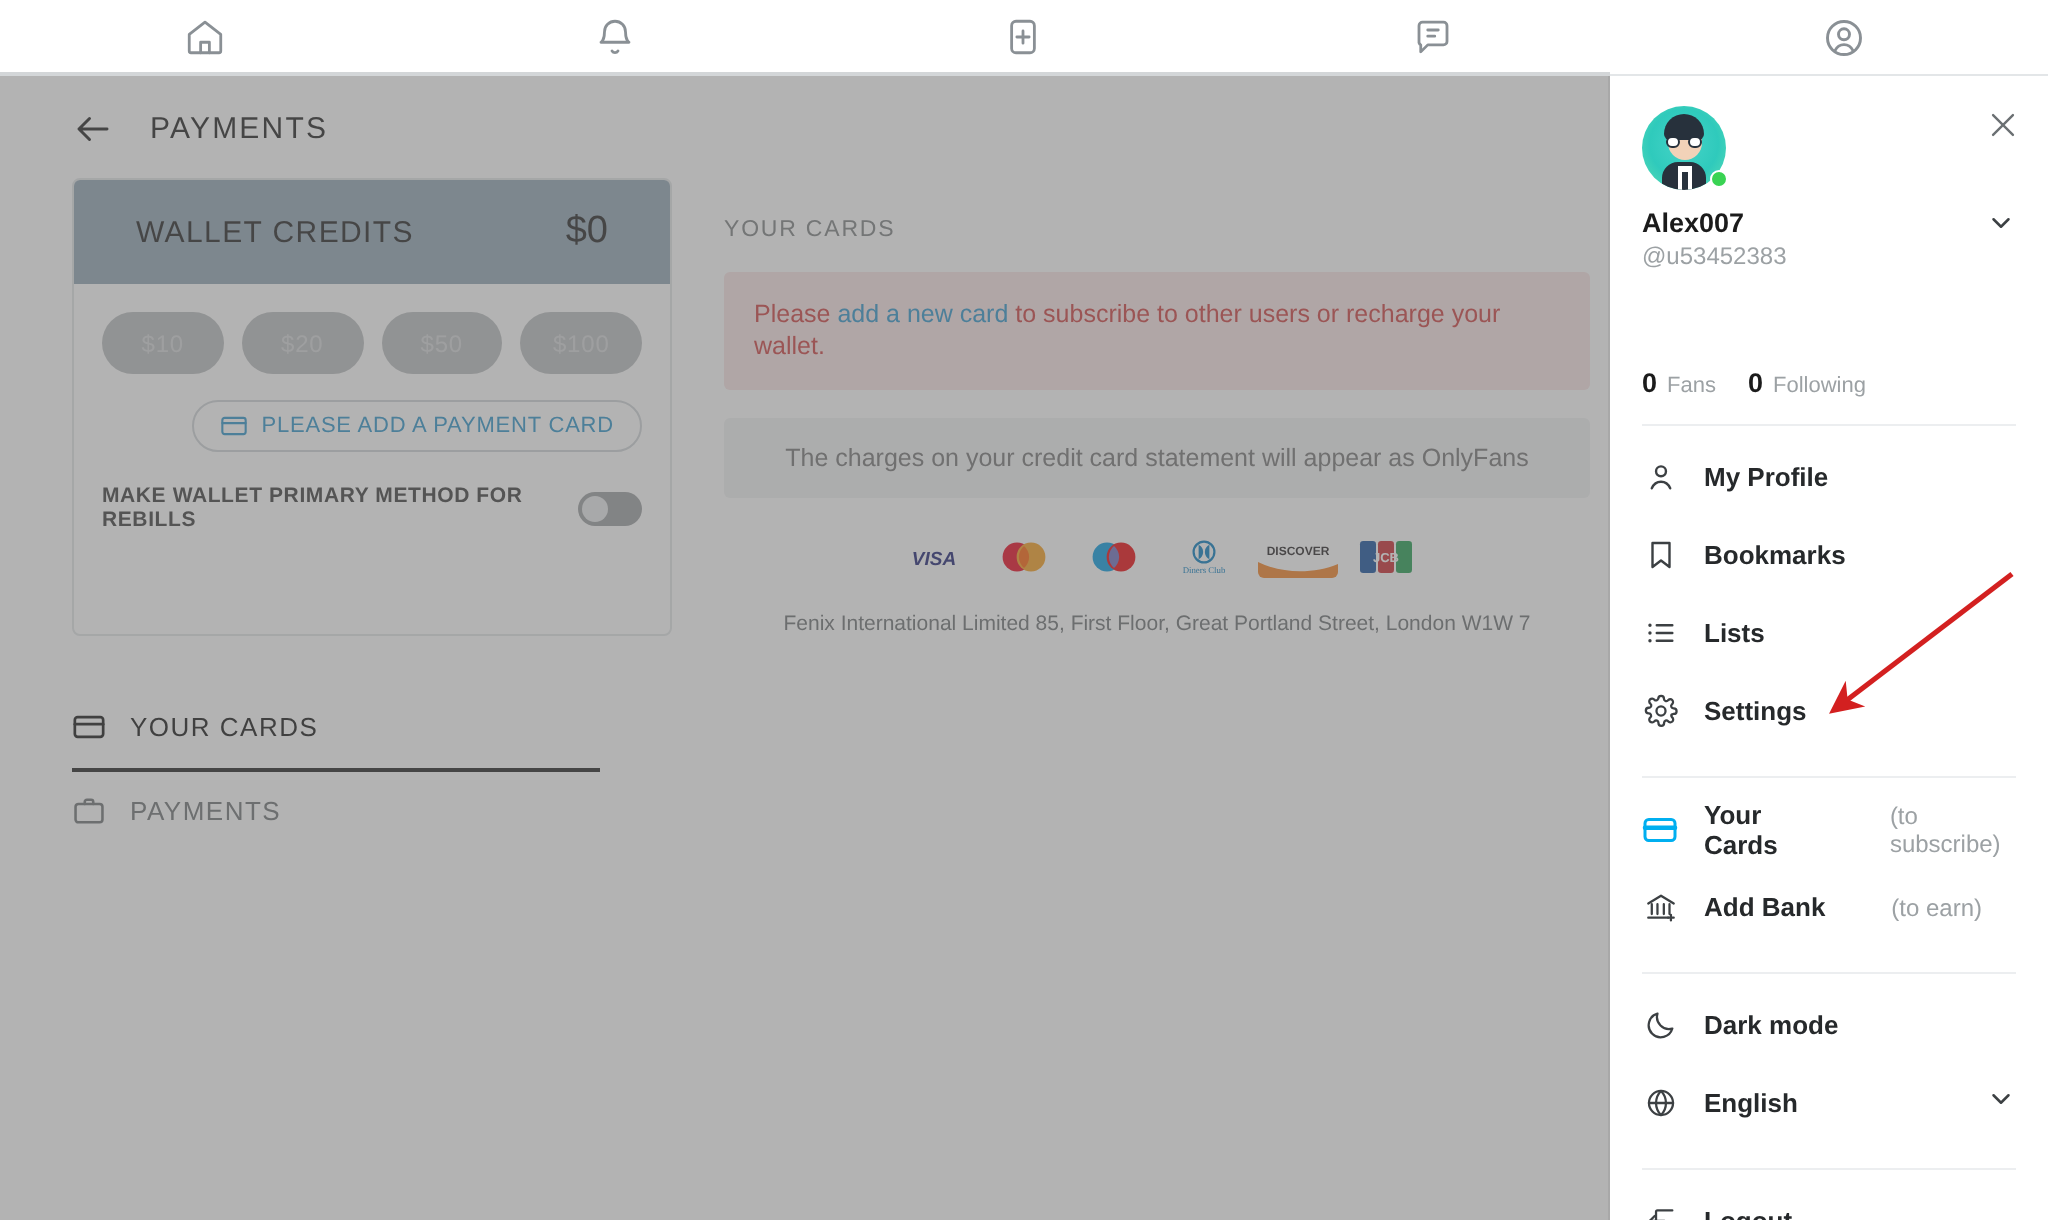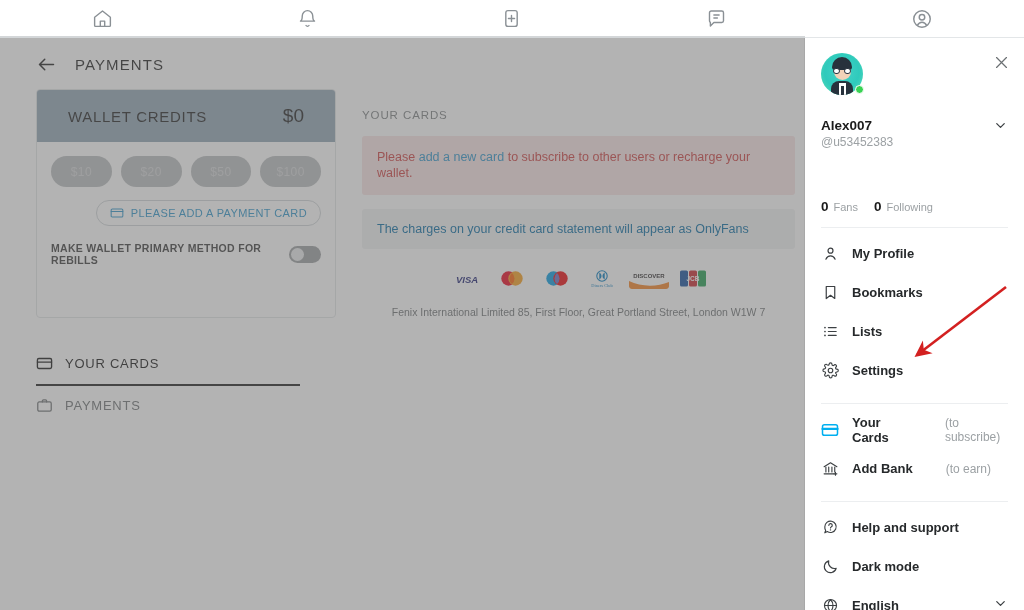--- a/index.html
+++ b/index.html
@@ -103,21 +103,21 @@
   .alert {
     background: #f9e3e3; border-radius: 3px; padding: 13px 15px;
     font-size: 12.5px; color: #cc3c3c; line-height: 1.3;
   }
   .alert a { color: #2a93c9; text-decoration: none; cursor: pointer; }
   .compliance {
     margin-top: 23px; font-size: 13px; color: #1b1b1b; line-height: 1.35;
   }
   .charges-note {
     margin-top: 14px; background: #f1f2f3; border-radius: 3px;
-    padding: 13px 15px; font-size: 12.5px; color: #0369a1;
+    padding: 13px 15px; font-size: 12.5px; color: #737373; text-align: center;
   }
   .brands { display: flex; justify-content: center; gap: 9px; margin-top: 19px; align-items: center; }
   .brand { height: 21px; border-radius: 3px; display: flex; align-items: center; justify-content: center; overflow: hidden; }
   .footer-note {
     margin-top: 17px; text-align: center; font-size: 10.5px; color: #6c7072;
     white-space: nowrap; overflow: hidden;
   }
 
   
   .sidebar {
@@ -141,21 +141,21 @@
   .av-glasses { position:absolute; left:12px; top:15px; width:18px; height:6px; }
   .av-glasses span { position:absolute; top:0; width:7px; height:6px; border:1.2px solid #27313c; border-radius:3px; background:#ffffff; }
   .av-glasses span.l { left:0; } .av-glasses span.r { right:0; }
   .av-body { position:absolute; left:10px; bottom:0; width:22px; height:14px; background:#27313c; border-radius:8px 8px 0 0; }
   .av-shirt { position:absolute; left:17.5px; bottom:0; width:7px; height:12px; background:#ffffff; }
   .av-tie { position:absolute; left:20px; bottom:0; width:2.5px; height:9px; background:#27313c; }
   .online-dot {
     position: absolute; right: -1px; bottom: 1px; width: 9px; height: 9px;
     border-radius: 50%; background: #39d353; border: 1.5px solid #fff;
   }
-  .name-row { display: flex; align-items: center; justify-content: space-between; margin-top: 23px; }
+  .name-row { display: flex; align-items: center; justify-content: space-between; margin-top: 9px; }
   .display-name { font-size: 13.5px; font-weight: 700; color: #1b1b1b; }
   .username { font-size: 12px; color: #9ca1a4; margin-top: 2px; }
   .stats-row { display: flex; gap: 16px; margin-top: 12px; align-items: baseline; }
   .stat { display: flex; align-items: baseline; gap: 5px; cursor: pointer; }
   .stat-num { font-size: 13.5px; font-weight: 700; color: #1b1b1b; }
   .stat-label { font-size: 11px; color: #9ca1a4; margin-top: 40px; }
   .sb-divider { height: 1px; background: #eceef0; margin: 13px 0 6px 0; }
   .sb-item {
     display: flex; align-items: center; gap: 13px; height: 39px; cursor: pointer;
   }
@@ -436,30 +436,20 @@
       </span>
       <span class="sb-label">Add Bank</span>
       <span class="sb-sub">(to earn)</span>
     </div>
 
     <div class="sb-divider"></div>
 
     <div class="sb-item">
       <span class="sb-ico">
         <svg width="17" height="17" viewBox="0 0 24 24" fill="none" stroke="#3c4043" stroke-width="1.6" stroke-linecap="round" stroke-linejoin="round">
-            <path d="M4 11a8 8 0 1 1 3.5 6.6L4 19.5l1.2-3.3A7.9 7.9 0 0 1 4 11z"></path>
-            <path d="M9.7 9a2.4 2.4 0 1 1 3.2 2.2c-.6.3-.9.8-.9 1.5"></path>
-            <path d="M12 15.4h.01" stroke-width="2"></path>
-          </svg>
-      </span>
-      <span class="sb-label">Help and support</span>
-    </div>
-    <div class="sb-item">
-      <span class="sb-ico">
-        <svg width="17" height="17" viewBox="0 0 24 24" fill="none" stroke="#3c4043" stroke-width="1.6" stroke-linecap="round" stroke-linejoin="round">
             <path d="M20 14.5A8.5 8.5 0 0 1 9.5 4a8.5 8.5 0 1 0 10.5 10.5z"></path>
           </svg>
       </span>
       <span class="sb-label">Dark mode</span>
     </div>
     <div class="sb-item">
       <span class="sb-ico">
         <svg width="17" height="17" viewBox="0 0 24 24" fill="none" stroke="#3c4043" stroke-width="1.6" stroke-linecap="round" stroke-linejoin="round">
             <circle cx="12" cy="12" r="8.5"></circle>
             <path d="M3.5 12h17"></path>

